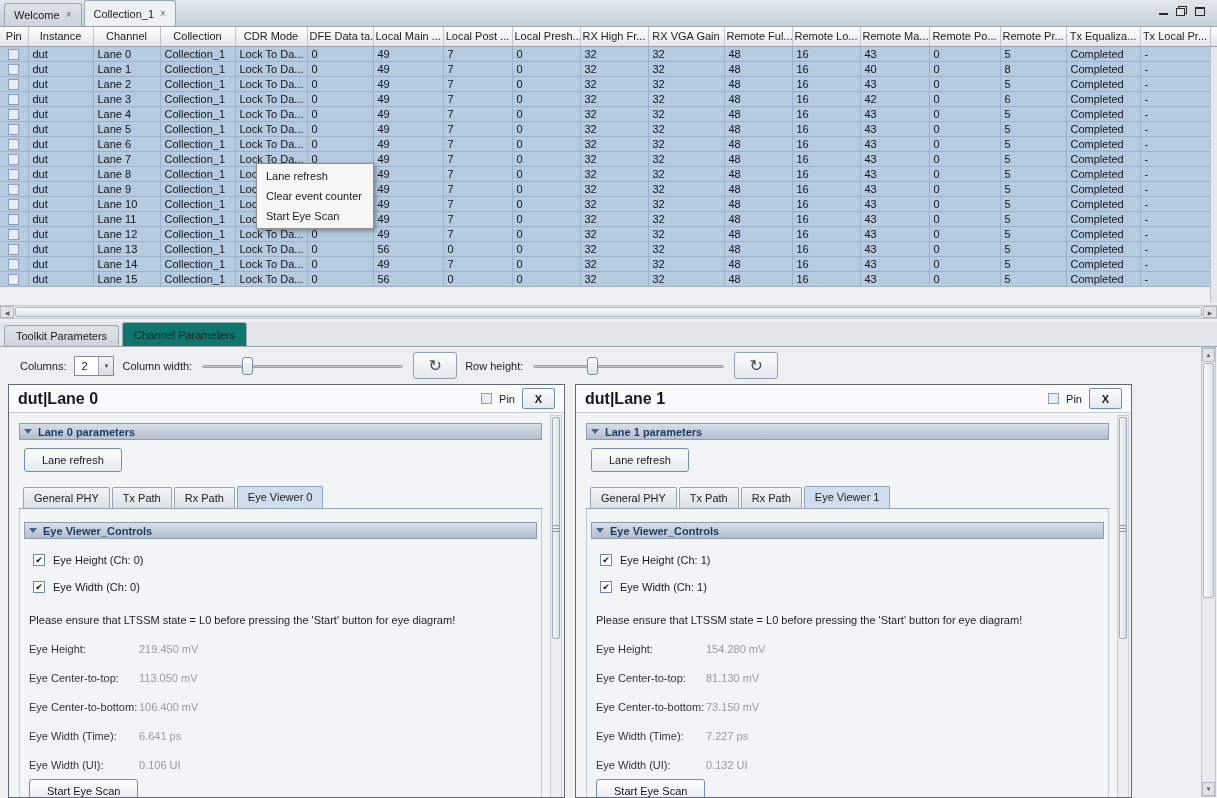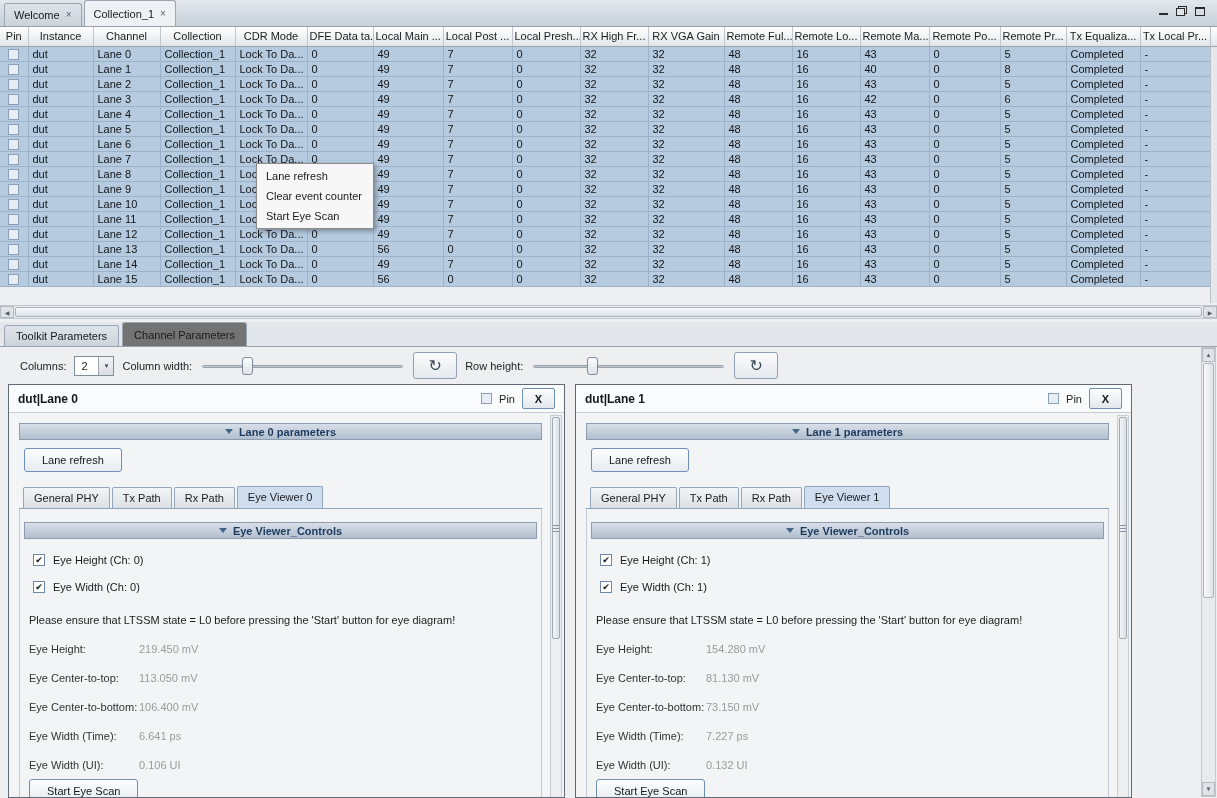--- a/index.html
+++ b/index.html
@@ -32,44 +32,44 @@
   .tv-corner { height:20px; background:linear-gradient(#ffffff,#e1e5e9); border-bottom:1px solid #99a0a7; }
 
   
   .hscroll { position:absolute; top:305px; left:0; width:1217px; height:14px; background:#e8ebee; border-top:1px solid #c2c8ce; border-bottom:1px solid #c2c8ce; display:flex; }
   .sb-btn { width:14px; background:#dfe3e7; border:1px solid #b4bac1; font-size:6px; color:#505a64; display:flex; align-items:center; justify-content:center; flex:none; }
   .h-thumb { flex:1; margin:1px; background:linear-gradient(#f8fafc,#dde2e8); border:1px solid #aab4be; border-radius:2px; }
 
   
   .bottom-tabbar { position:absolute; top:322px; left:0; right:0; height:25px; display:flex; align-items:flex-end; padding-left:4px; border-bottom:1px solid #9aa4ae; background:#e3e7eb; }
   .btab { height:21px; padding:0 11px; display:flex; align-items:center; border:1px solid #9aa6b1; border-bottom:none; border-radius:3px 3px 0 0; background:linear-gradient(#dfe4e9,#ccd4db); margin-right:3px; }
-  .btab.active { background:#737373; height:24px; }
+  .btab.active { background:#0f766e; height:24px; }
 
   
   .toolbar { position:absolute; top:347px; left:0; width:1200px; height:37px; display:flex; align-items:center; padding-left:20px; gap:8px; background:#edeff1; }
   .tb-label { color:#1d1d1d; flex:none; }
   .combo { width:40px; height:20px; border:1px solid #7f8c9a; background:#fff; display:flex; align-items:stretch; flex:none; }
   .combo-val { flex:1; padding:3px 0 0 6px; }
   .combo-btn { width:15px; background:linear-gradient(#f2f4f6,#d9dee3); border-left:1px solid #9aa5b0; font-size:7px; display:flex; align-items:center; justify-content:center; color:#3a4550; }
   .slider { position:relative; width:205px; height:22px; flex:none; }
   .slider.s2 { width:195px; }
   .sl-track { position:absolute; left:2px; right:2px; top:10px; height:3px; background:#c6ccd2; border:1px solid #99a2ab; border-radius:2px; }
   .sl-thumb { position:absolute; top:2px; width:11px; height:18px; background:linear-gradient(#fbfcfd,#dfe4e9); border:1px solid #7c8b9b; border-radius:3px; }
   .refresh-btn { width:44px; height:27px; border:1px solid #8fa0b2; border-radius:3px; background:linear-gradient(#fafbfc,#e6eaee); font-size:16px; color:#3c4a58; display:flex; align-items:center; justify-content:center; flex:none; font-family:inherit; }
 
   
   .panels { position:absolute; top:384px; left:8px; display:flex; gap:10px; height:414px; }
   .panel { width:557px; border:1px solid #5f6a75; background:#f3f4f5; display:flex; flex-direction:column; overflow:hidden; flex:none; }
   .panel-title { height:28px; background:#fafbfc; border-bottom:1px solid #c6ccd2; display:flex; align-items:center; padding:0 9px; flex:none; }
-  .pt-text { font-weight:bold; font-size:12px; color:#15181c; }
+  .pt-text { font-weight:bold; font-size:16px; color:#15181c; }
   .pt-right { margin-left:auto; display:flex; align-items:center; gap:7px; }
   .pt-pin { color:#222; }
   .x-btn { width:33px; height:21px; border:1px solid #6f8fb5; border-radius:2px; background:linear-gradient(#fbfcfd,#e4e8ed); font-weight:bold; font-size:11px; font-family:inherit; color:#15181c; }
   .panel-body { position:relative; flex:1; padding:10px 22px 0 10px; }
-  .sect-hdr { height:17px; background:linear-gradient(#d8dfe8,#b2bfce); border:1px solid #8d9cb0; display:flex; align-items:center; gap:6px; padding:6px 4px; font-weight:bold; color:#1c3a5e; font-size:11px;justify-content:center; }
+  .sect-hdr { height:17px; background:linear-gradient(#d8dfe8,#b2bfce); border:1px solid #8d9cb0; display:flex; align-items:center; gap:6px; padding:6px 4px; font-weight:bold; color:#1c3a5e; font-size:11px; }
   .tri { width:0; height:0; border-left:4px solid transparent; border-right:4px solid transparent; border-top:5px solid #44658a; flex:none; }
   .btn { display:inline-block; margin:8px 0 0 5px; padding:5px 17px; border:1px solid #6f8fb5; border-radius:3px; background:linear-gradient(#fcfdfe,#e7ebef); font-size:11px; font-family:inherit; color:#15181c; }
   .ptabs { display:flex; margin-top:14px; align-items:flex-end; border-bottom:1px solid #8fa3ba; padding-left:4px; }
   .ptab { padding:4px 10px; border:1px solid #93a5b9; border-bottom:none; border-radius:2px 2px 0 0; background:linear-gradient(#f2f4f6,#dce1e6); margin-right:2px; }
   .ptab.active { background:#cfdeee; padding-bottom:5px; }
   .tab-content { border:1px solid #c3ccd6; border-top:none; padding:4px 4px 12px 4px; background:#f3f4f5; }
   .sect-hdr.inner { margin-top:9px; }
   .cb-row { display:flex; align-items:center; gap:8px; margin:15px 0 0 9px; }
   .cb.checked { width:12px; height:12px; background:#ffffff; border:1px solid #6f87a8; font-size:9px; line-height:11px; text-align:center; color:#15181c; }
   .notice { margin:21px 0 0 5px; color:#1d1d1d; }

